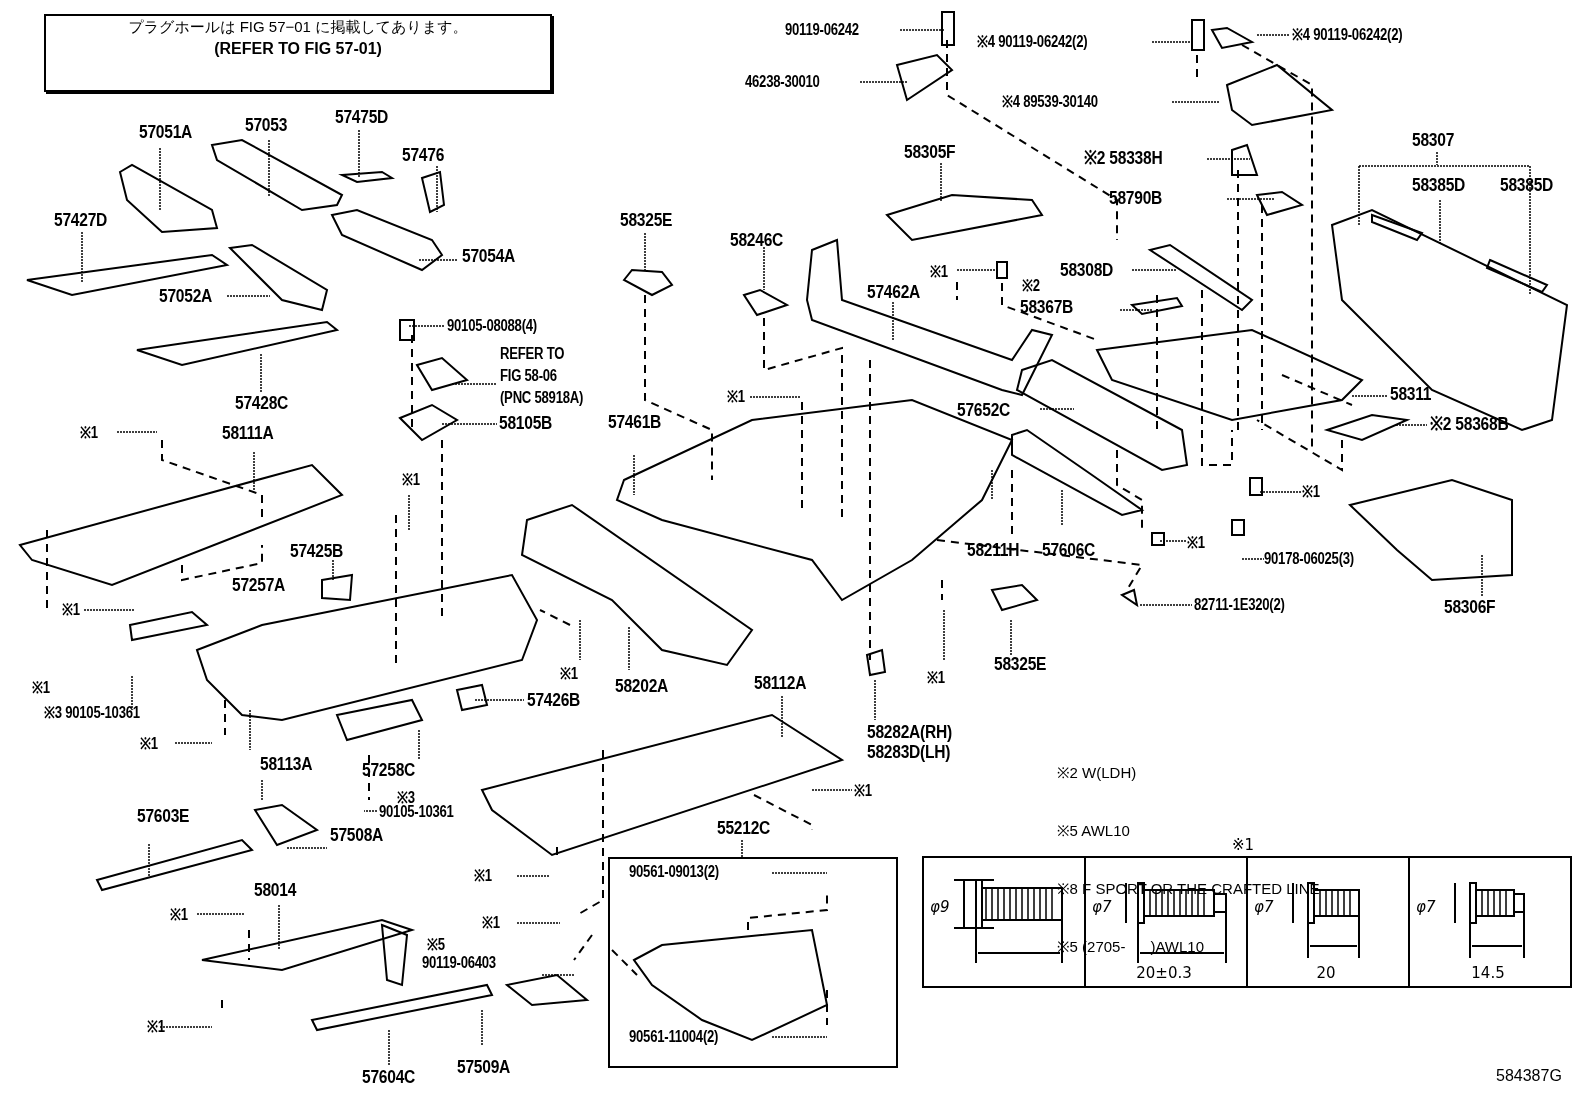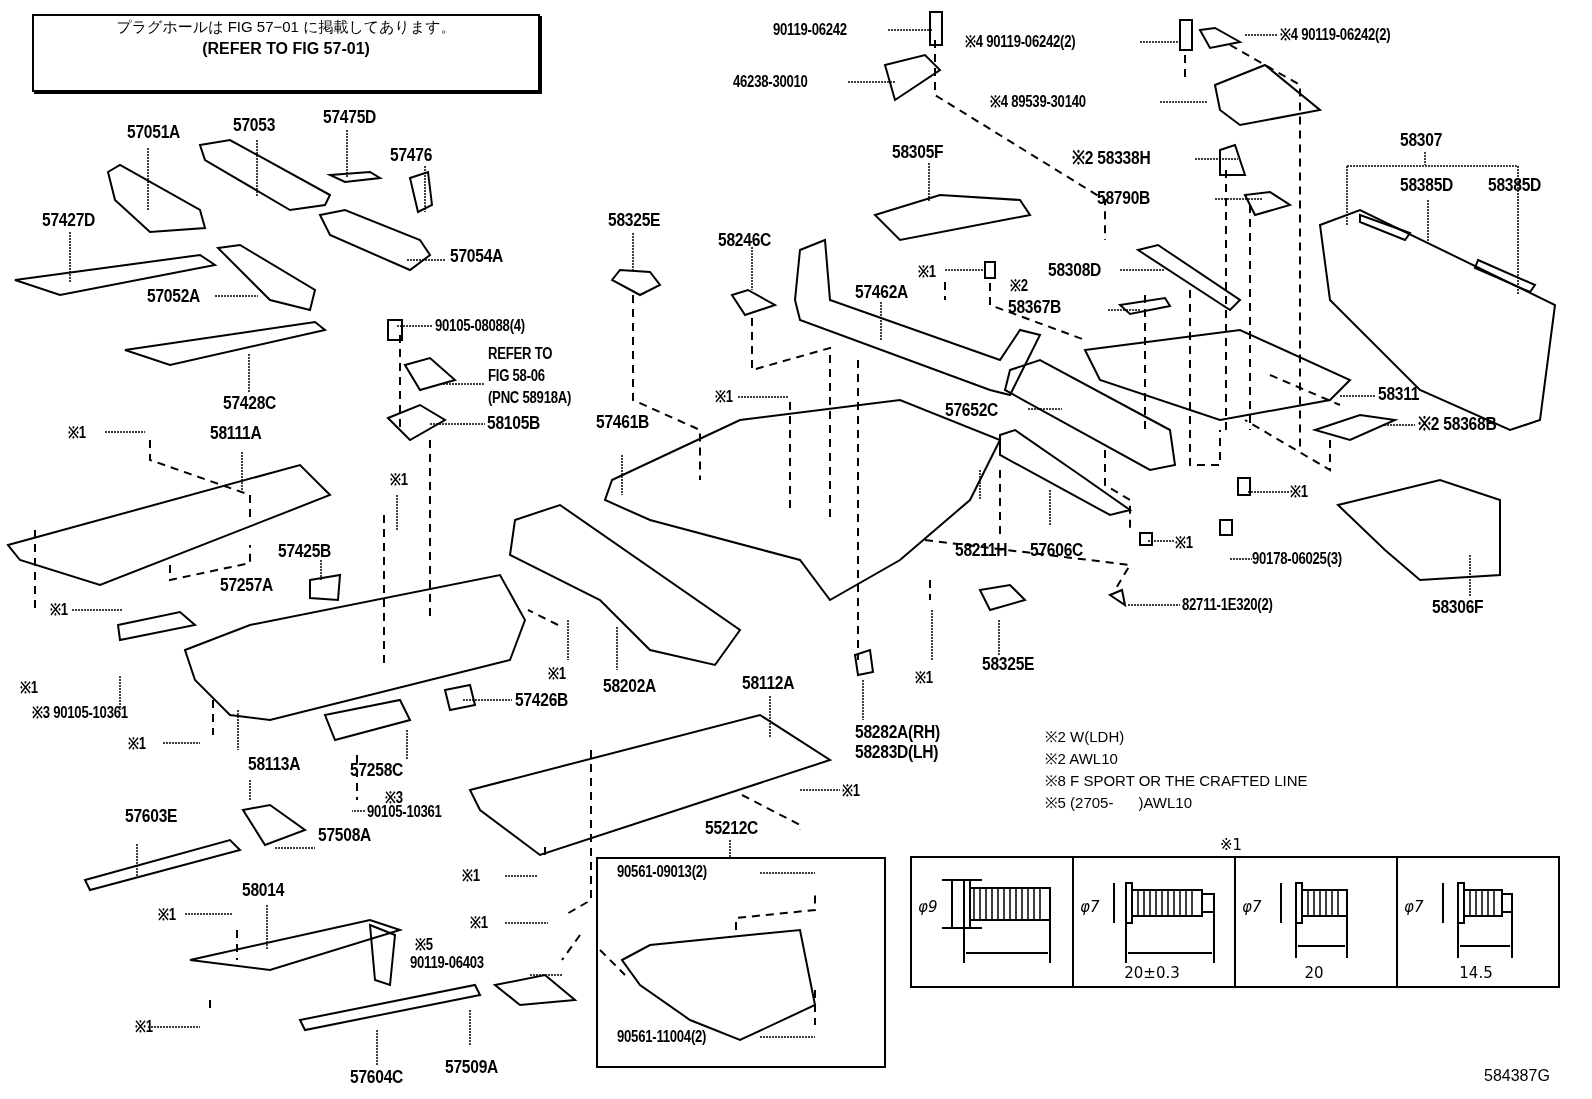--- a/index.html
+++ b/index.html
@@ -1,26 +1,26 @@
 <!DOCTYPE html>
 <html><head>
 <meta charset="utf-8">
 <style>
   html, body { margin:0; padding:0; background:#ffffff; }
   body { width:1592px; height:1099px; position:relative; overflow:hidden; font-family:"DejaVu Sans", sans-serif; color:#000; }
-  #stage { position:absolute; left:0; top:0; width:1516px; height:1099px; }
+  #stage { position:absolute; left:12px; top:0; width:1516px; height:1099px; }
   #shapes { position:absolute; left:0; top:0; width:1592px; height:1099px; }
   .lbl { position:absolute; font-family:"Liberation Sans Narrow","Liberation Sans", sans-serif; font-weight:bold; font-size:19px; line-height:20px; white-space:nowrap; letter-spacing:-0.3px; transform:scaleX(0.82); transform-origin:left center; }
   .lbl.sm { font-size:16px; font-weight:bold; }
   .lbl.ref { font-size:16px; font-weight:bold; line-height:22px; }
   .note-box { position:absolute; left:32px; top:14px; width:504px; height:74px; border:2px solid #000; box-shadow:2px 2px 0 #000; text-align:center; font-family:"Liberation Sans", sans-serif; }
   .note-box div { font-size:15px; line-height:22px; }
   .note-box .l3 { font-weight:bold; font-size:16px; }
   .legend { position:absolute; left:1045px; top:726px; font-family:"Liberation Sans", sans-serif; font-size:15px; line-height:22px; }
-  .legend div { white-space:pre; }
+  .legend div { white-space:pre;margin-top:36px; }
   .fig { position:absolute; left:1484px; top:1067px; font-family:"Liberation Sans", sans-serif; font-size:16px; }
   table.bolts { position:absolute; left:910px; top:856px; border-collapse:collapse; }
   table.bolts td, table.bolts th { border:2px solid #000; padding:0; }
   table.bolts th { height:26px; font-family:"Liberation Sans", sans-serif; font-size:15px; font-weight:bold; width:160px; text-align:center; }
   table.bolts td { height:124px; position:relative; vertical-align:top; }
   .bolt-star { position:absolute; left:1220px; top:836px; font-size:15px; }
   .dia { position:absolute; left:6px; top:40px; font-size:15px; font-style:italic; }
   .len { position:absolute; bottom:4px; font-size:15px; width:100%; text-align:center; }
   .callout55 { position:absolute; left:596px; top:857px; width:286px; height:207px; border:2px solid #000; }
 </style>
@@ -292,21 +292,21 @@
 <span class="lbl sm" style="left:158px;top:905px">※1</span>
 <span class="lbl sm" style="left:470px;top:913px">※1</span>
 <span class="lbl sm" style="left:415px;top:935px">※5</span>
 <span class="lbl sm" style="left:410px;top:953px">90119-06403</span>
 <span class="lbl sm" style="left:135px;top:1017px">※1</span>
 <span class="lbl" style="left:350px;top:1067px">57604C</span>
 <span class="lbl" style="left:445px;top:1057px">57509A</span>
 
 <div class="legend">
   <div>※2 W(LDH)</div>
-  <div>※2 AWL10</div>
+  <div>※5 AWL10</div>
   <div>※8 F SPORT OR THE CRAFTED LINE</div>
   <div>※5 (2705-      )AWL10</div>
 </div>
 
 <span class="bolt-star">※1</span>
 <table class="bolts">
   <tbody>
   <tr>
     <td>
       <span class="dia">φ9</span>

